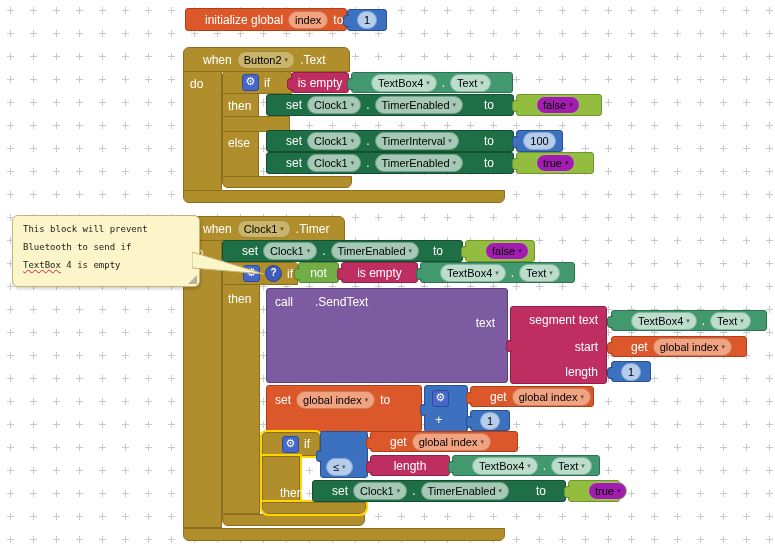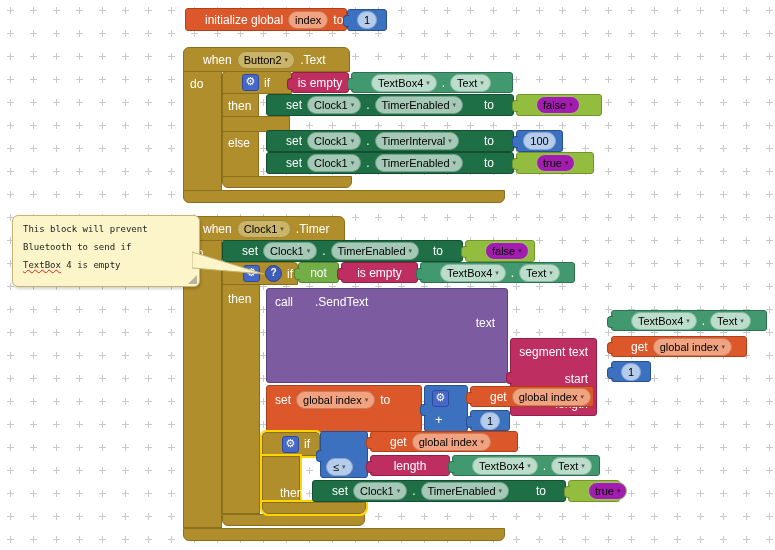--- a/index.html
+++ b/index.html
@@ -165,21 +165,21 @@
   <div class="blk gold cap" style="left:222px;top:514px;width:143px;height:12px;"></div>
 
   <div class="blk pur abs" style="left:266px;top:288px;width:242px;height:95px;">
     <div style="position:absolute;left:8px;top:3px;display:flex;align-items:center;gap:22px;height:20px;">
       <span>call</span>
       <span>.SendText</span>
     </div>
     <span style="position:absolute;right:12px;top:27px;">text</span>
   </div>
 
-  <div class="blk mag abs plug" style="left:510px;top:306px;width:87px;height:78px;margin-top:32px;">
+  <div class="blk mag abs plug" style="left:510px;top:306px;width:97px;height:78px;">
     <span style="position:absolute;right:8px;top:6px;">segment text</span>
     <span style="position:absolute;right:8px;top:33px;">start</span>
     <span style="position:absolute;right:8px;top:58px;">length</span>
   </div>
   <div class="blk teal plug" style="left:611px;top:310px;width:156px;height:21px;">
     <span class="fld tealfld dd">TextBox4</span>
     <span>.</span>
     <span class="fld tealfld dd">Text</span>
   </div>
   <div class="blk org plug" style="left:611px;top:336px;width:136px;height:21px;">

